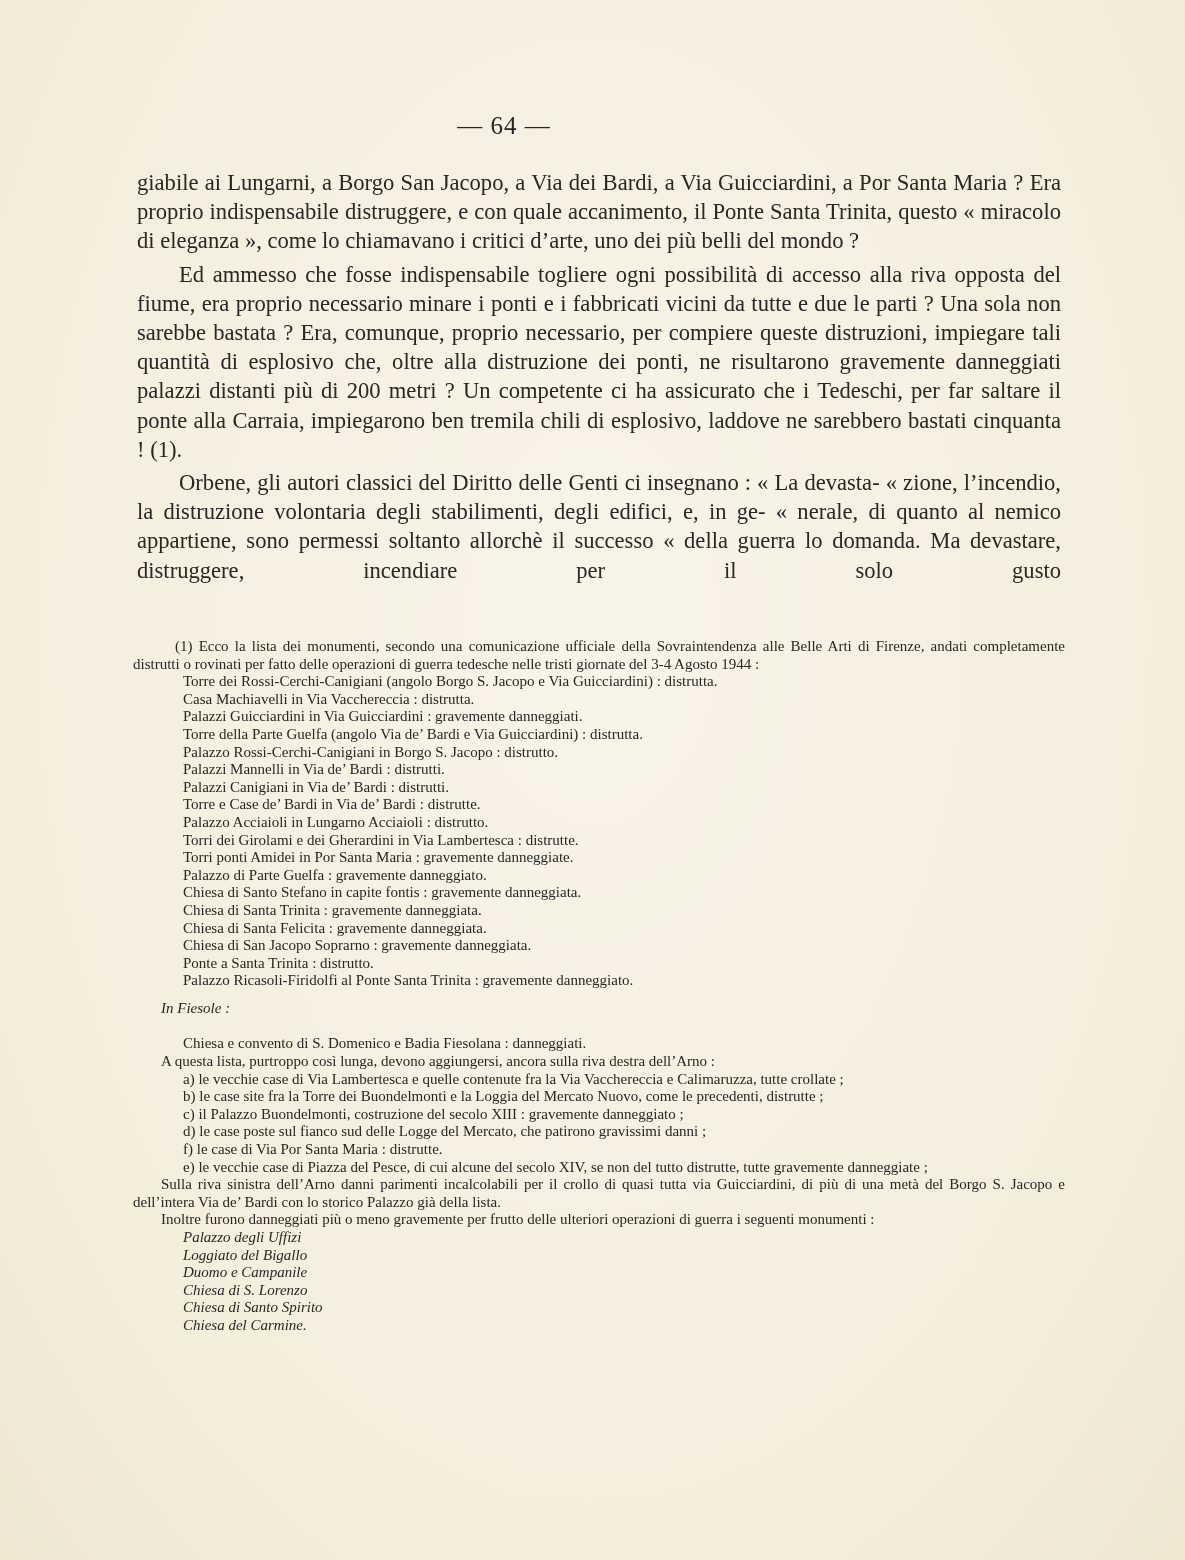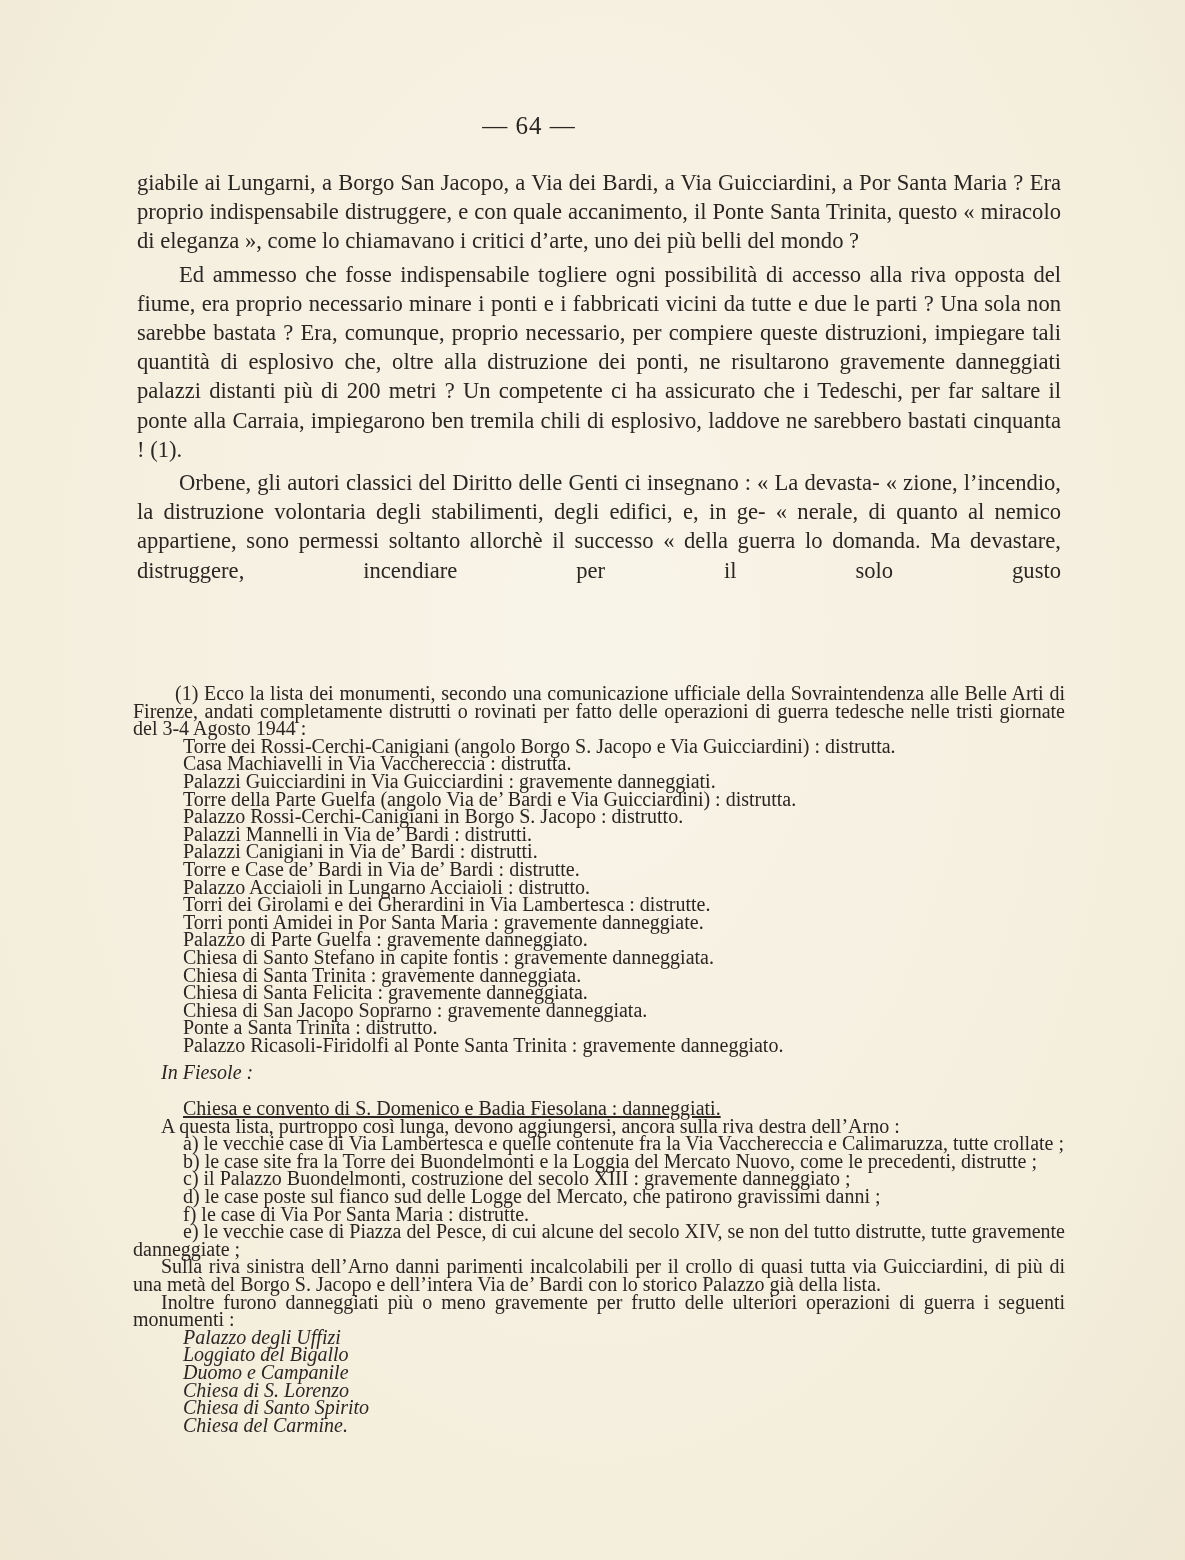--- a/index.html
+++ b/index.html
@@ -9,35 +9,34 @@
     color: #2a2622;
     font-family: "Liberation Serif", "DejaVu Serif", serif;
     position: relative;
   }
   .page {
     position: absolute; left: 0; top: 0; width: 1185px; height: 1560px;
     background: radial-gradient(ellipse at 50% 40%, #f8f4e8 0%, #f4eedd 70%, #efe7d2 100%);
   }
   .page-number {
     position: absolute; top: 112px; left: 0; width: 1008px;
-    text-align: center; font-size: 25px; letter-spacing: 1px; margin-left: 25px;
+    text-align: center; font-size: 25px; letter-spacing: 1px;
   }
   .body-text {
     position: absolute; left: 133px; top: 164px; width: 932px;
     font-size: 22.6px; line-height: 29.2px;
     text-align: justify;
   }
   .body-text p { margin: 4px; }
   .body-text .indent { text-indent: 42px; }
   .body-text .lastline { text-align-last: left; }
   .footnotes {
     position: absolute; left: 133px; top: 638px; width: 932px;
-    font-size: 20px; line-height: 17.6px;
+    font-size: 15px; line-height: 17.6px;
     text-align: justify;
-    margin-top: 47px;
   }
   .footnotes p { margin: 0; }
   .fn-indent { text-indent: 42px; }
   .fn-list { padding-left: 50px; }
   .fn-list div { white-space: nowrap; }
   .fn-heading { font-style: italic; padding-left: 28px; margin-top: 10px !important; margin-bottom: 18px !important; }
   .fn-item { text-indent: 50px; }
   .fn-para { text-indent: 28px; }
   .fn-list2 { padding-left: 50px; margin-top: 0; font-style: italic; }
   .fn-list2 div { white-space: nowrap; }
@@ -73,21 +72,21 @@
       <div>Palazzo di Parte Guelfa : gravemente danneggiato.</div>
       <div>Chiesa di Santo Stefano in capite fontis : gravemente danneggiata.</div>
       <div>Chiesa di Santa Trinita : gravemente danneggiata.</div>
       <div>Chiesa di Santa Felicita : gravemente danneggiata.</div>
       <div>Chiesa di San Jacopo Soprarno : gravemente danneggiata.</div>
       <div>Ponte a Santa Trinita : distrutto.</div>
       <div>Palazzo Ricasoli-Firidolfi al Ponte Santa Trinita : gravemente danneggiato.</div>
     </div>
 
     <p class="fn-heading">In Fiesole :</p>
-    <p style="padding-left:50px;text-decoration:underline;">Chiesa e convento di S. Domenico e Badia Fiesolana : danneggiati.</p>
+    <p style="padding-left:50px;">Chiesa e convento di S. Domenico e Badia Fiesolana : danneggiati.</p>
 
     <p class="fn-para">A questa lista, purtroppo così lunga, devono aggiungersi, ancora sulla riva destra dell’Arno :</p>
     <p class="fn-item">a) le vecchie case di Via Lambertesca e quelle contenute fra la Via Vacchereccia e Calimaruzza, tutte crollate ;</p>
     <p class="fn-item">b) le case site fra la Torre dei Buondelmonti e la Loggia del Mercato Nuovo, come le precedenti, distrutte ;</p>
     <p class="fn-item">c) il Palazzo Buondelmonti, costruzione del secolo XIII : gravemente danneggiato ;</p>
     <p class="fn-item">d) le case poste sul fianco sud delle Logge del Mercato, che patirono gravissimi danni ;</p>
     <p class="fn-item">f) le case di Via Por Santa Maria : distrutte.</p>
     <p class="fn-item">e) le vecchie case di Piazza del Pesce, di cui alcune del secolo XIV, se non del tutto distrutte, tutte gravemente danneggiate ;</p>
 
     <p class="fn-para">Sulla riva sinistra dell’Arno danni parimenti incalcolabili per il crollo di quasi tutta via Guicciardini, di più di una metà del Borgo S. Jacopo e dell’intera Via de’ Bardi con lo storico Palazzo già della lista.</p>

